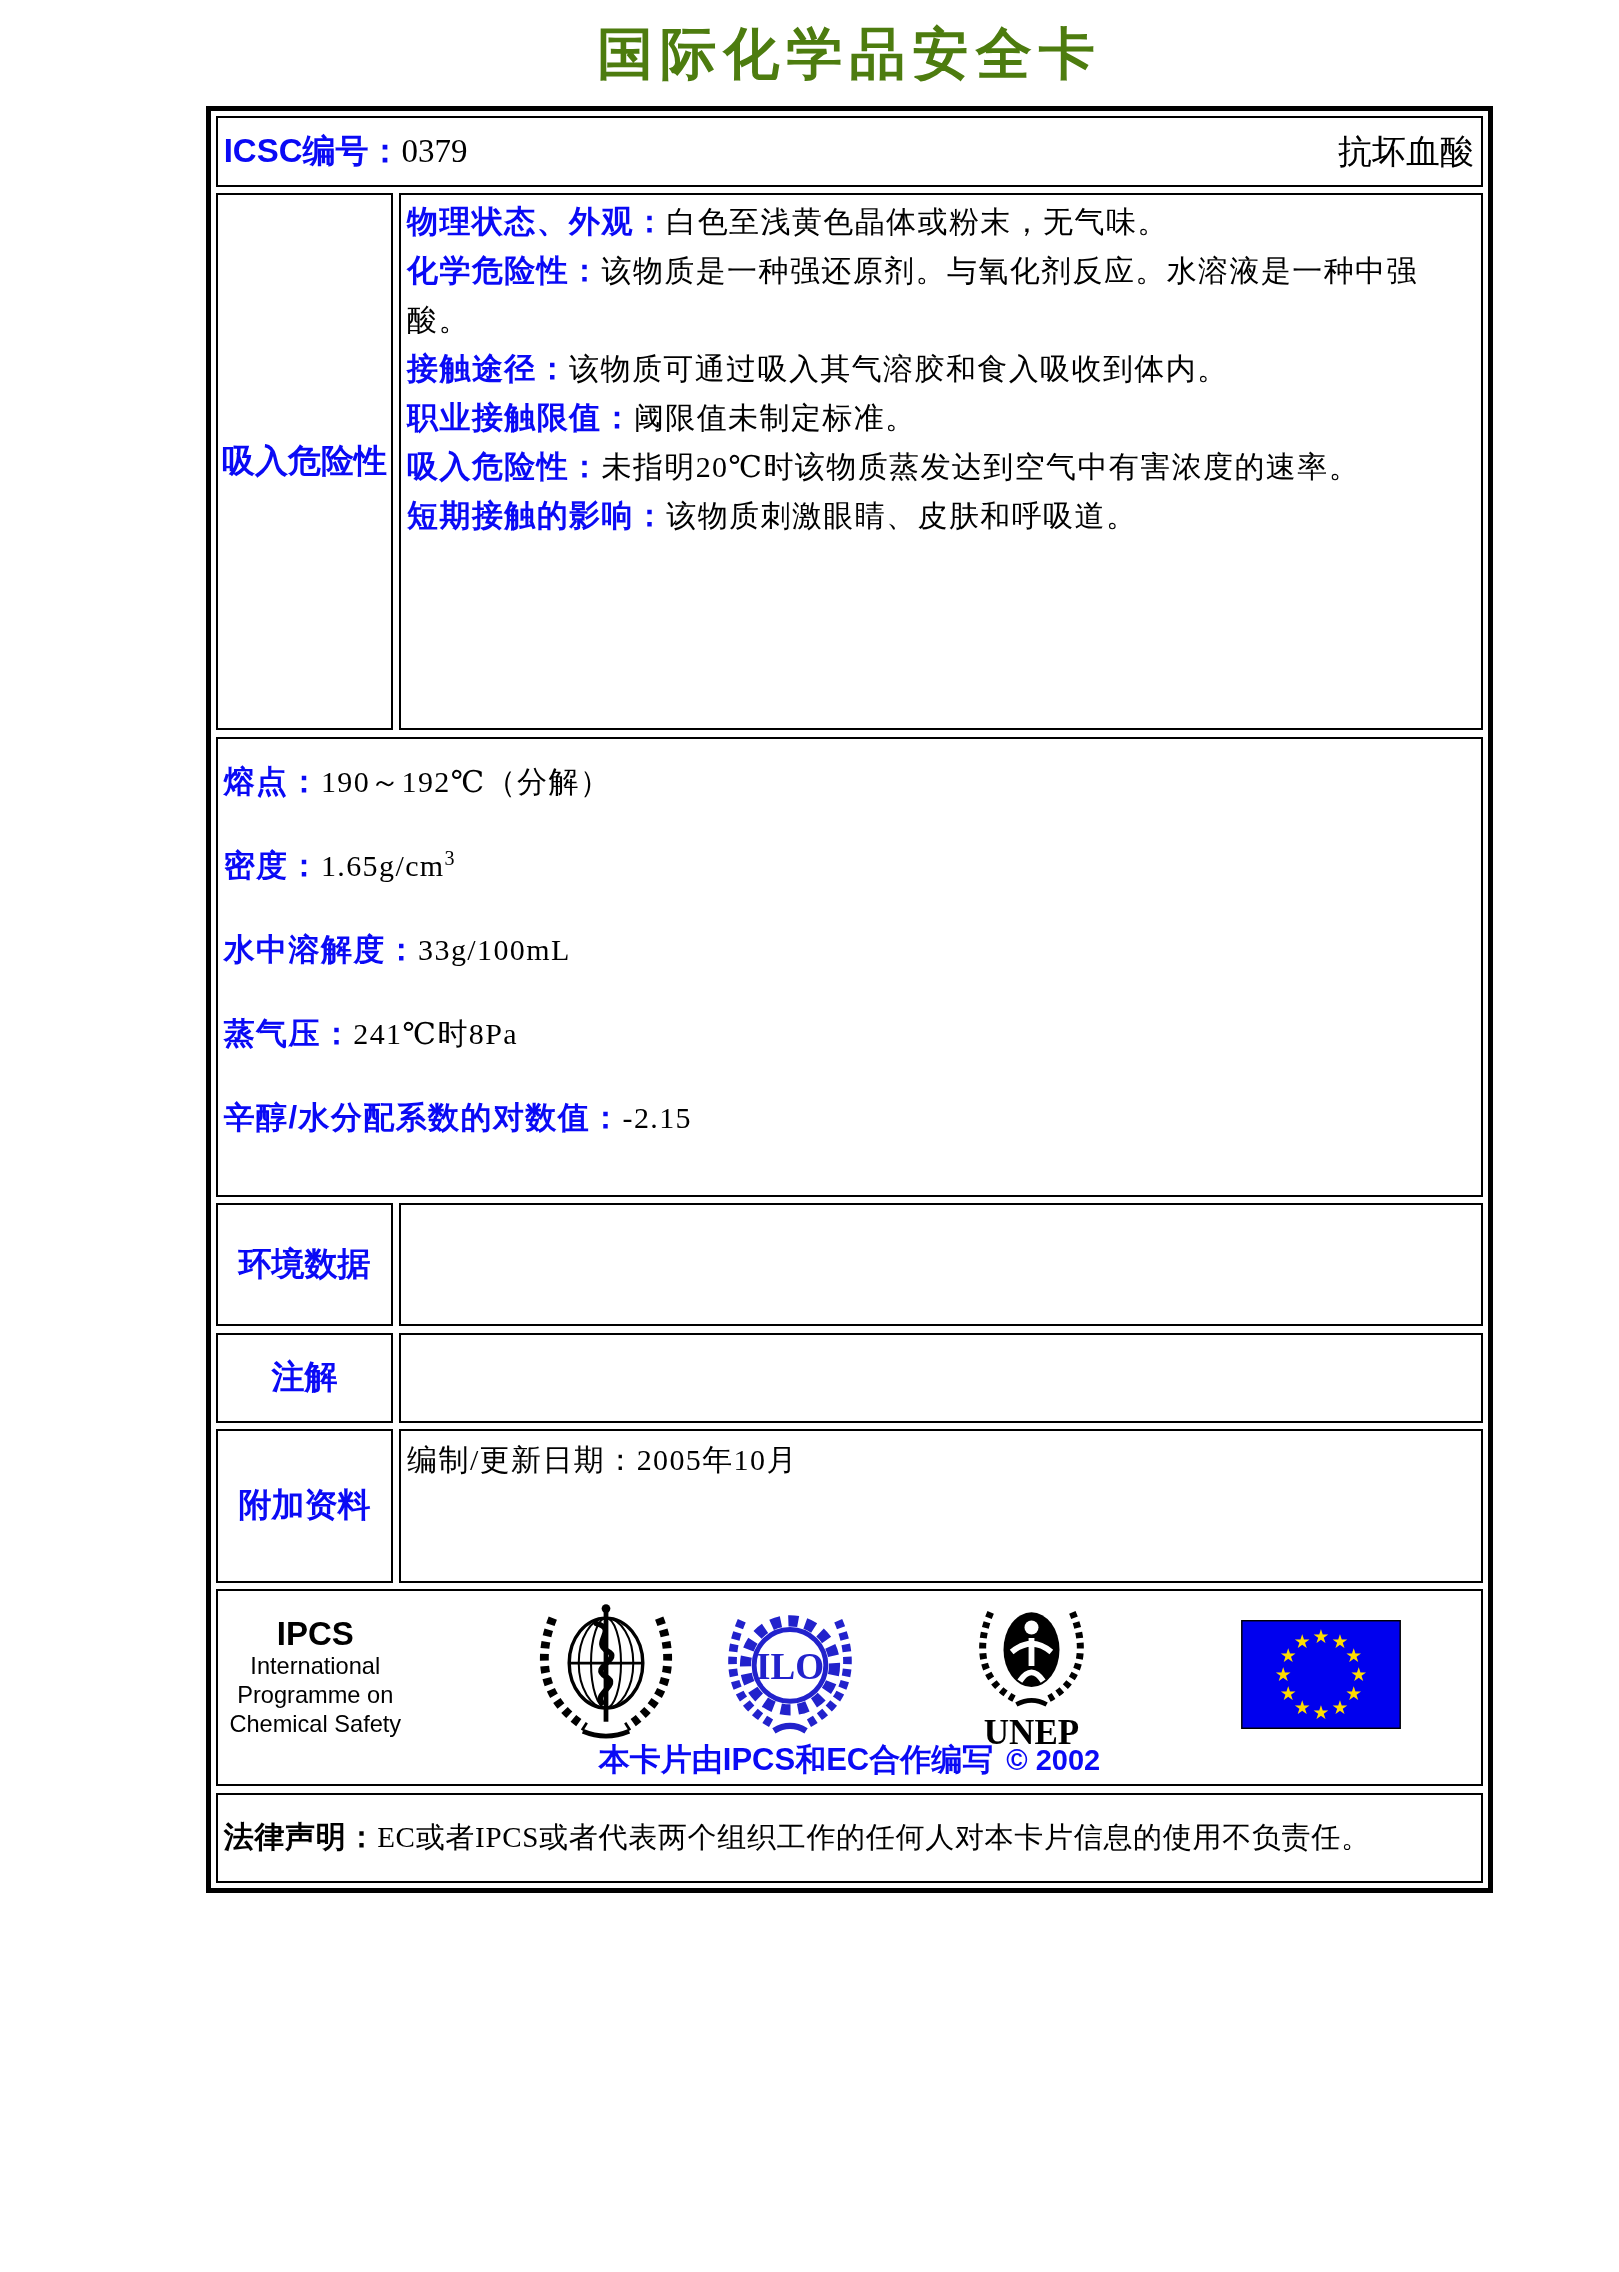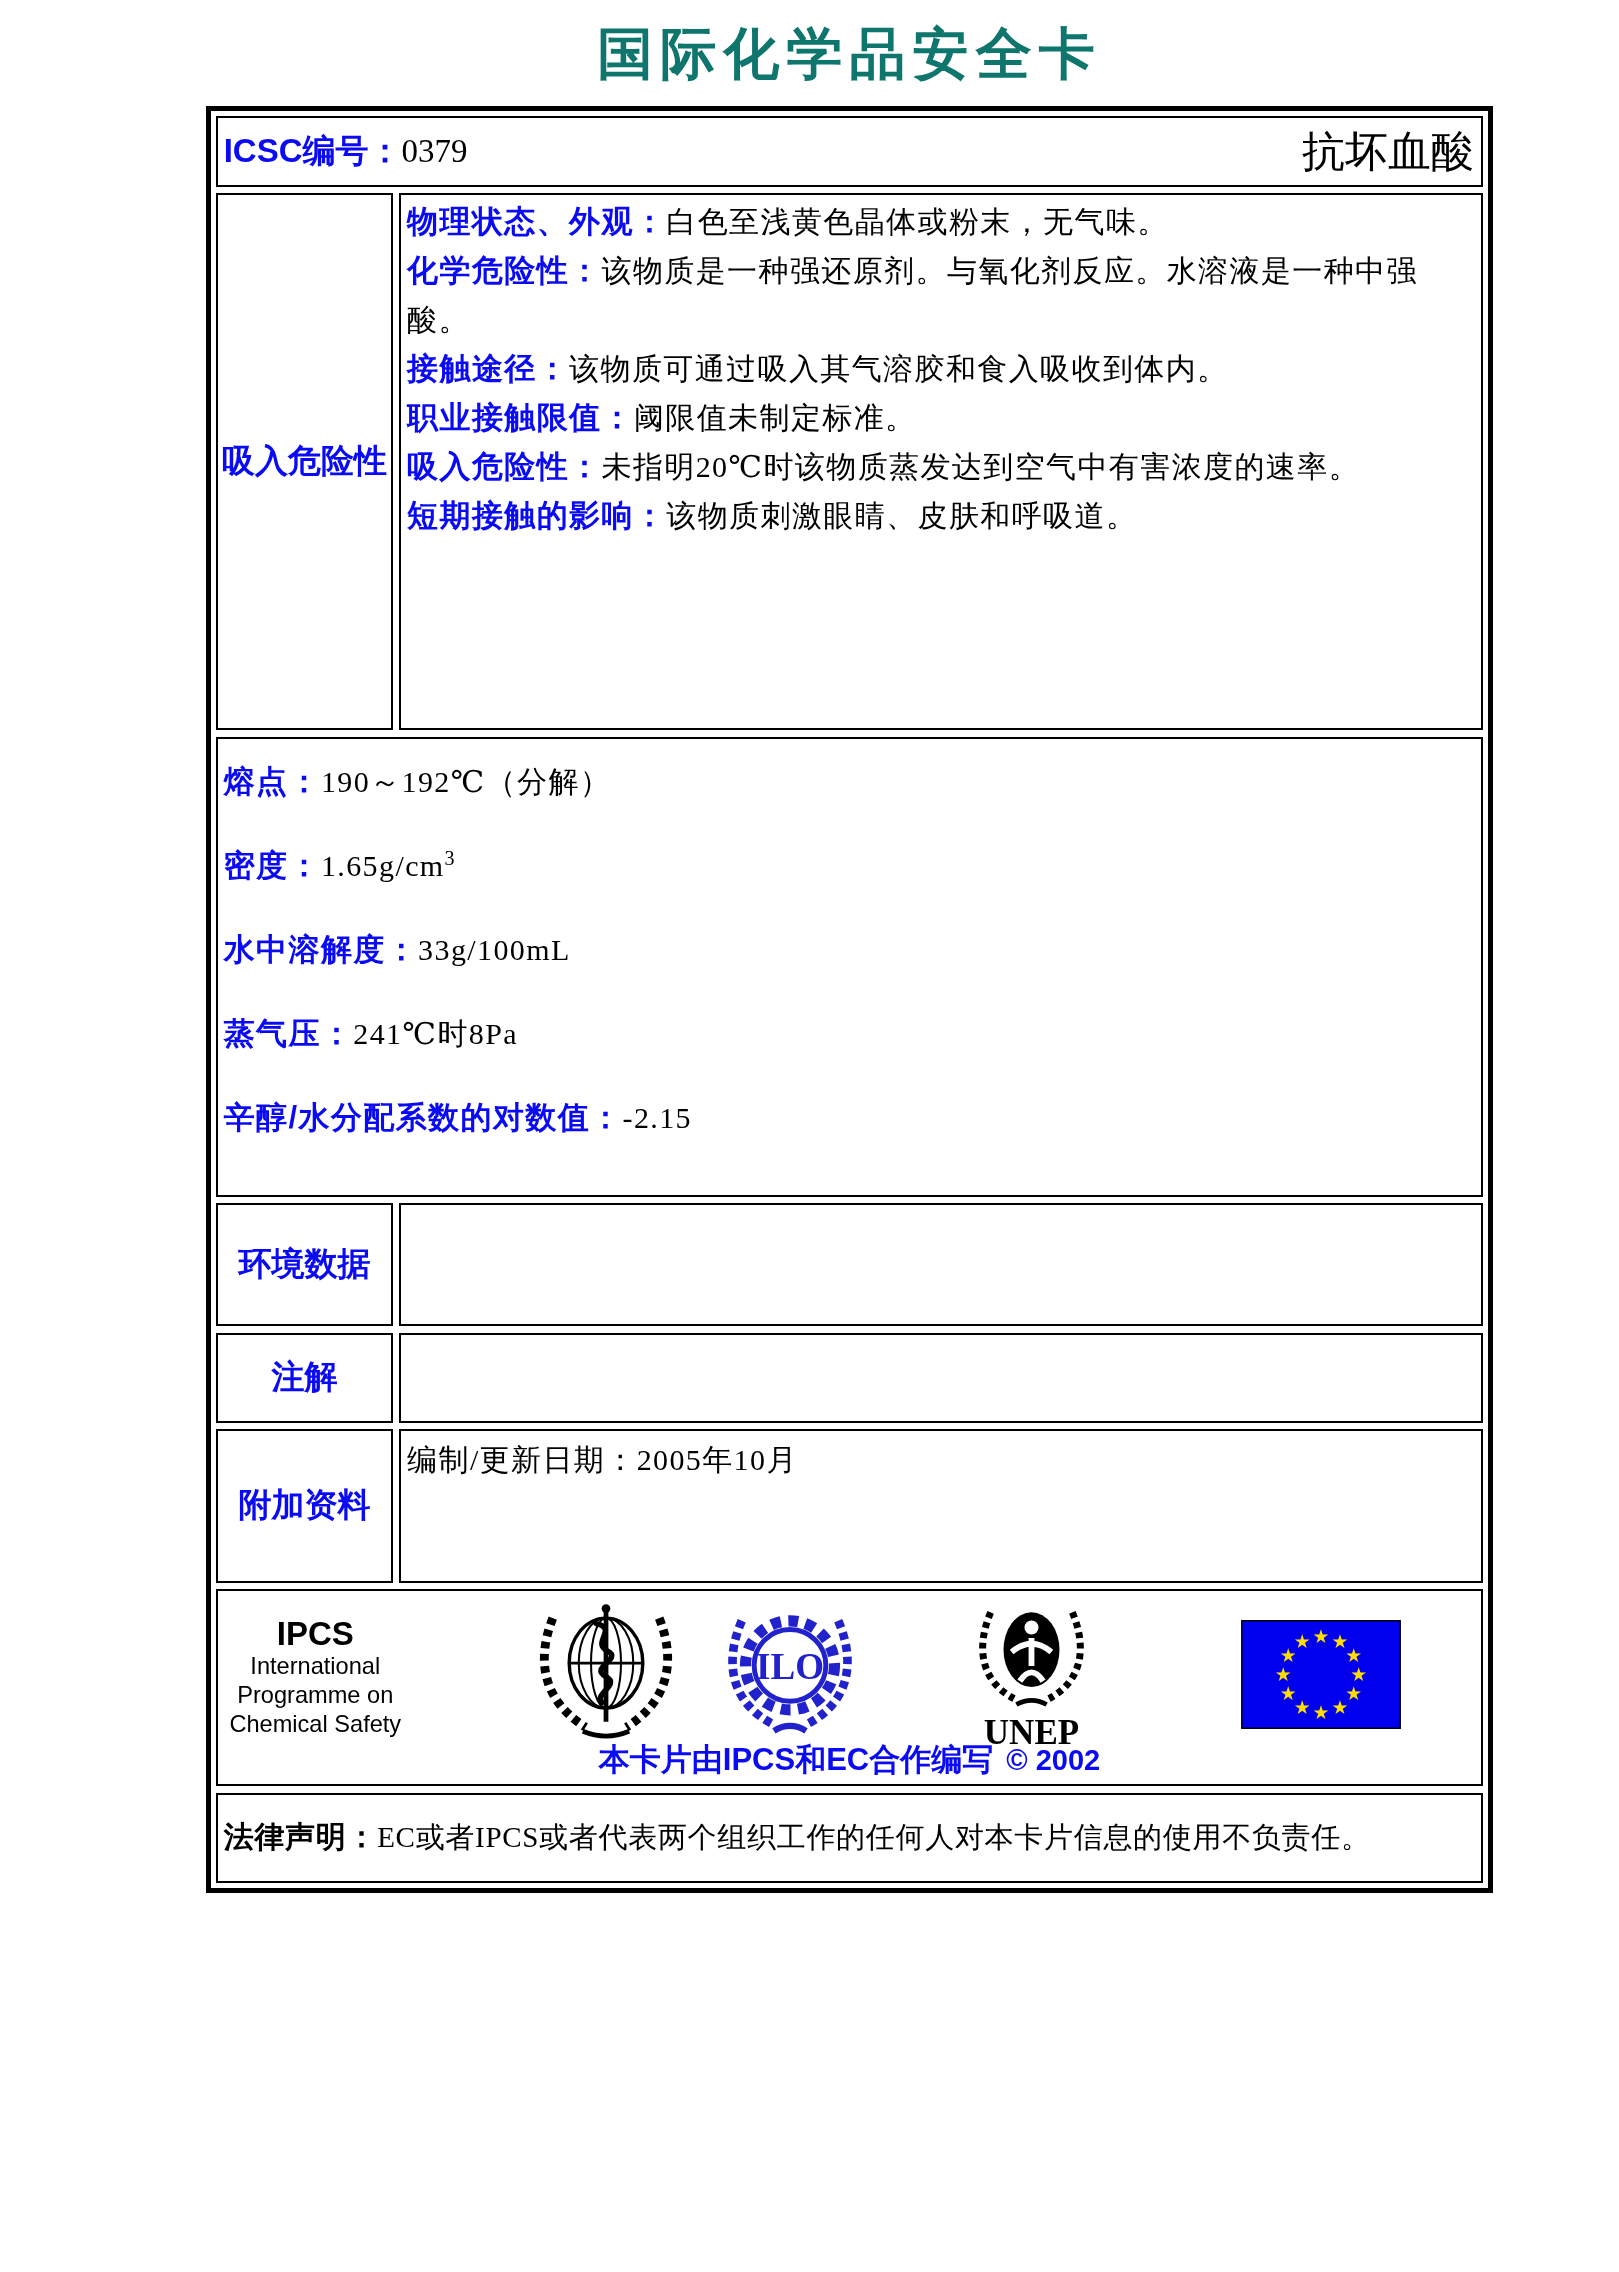--- a/index.html
+++ b/index.html
@@ -16,21 +16,21 @@
   .title {
     position: absolute;
     left: 206px;
     top: 17px;
     width: 1287px;
     margin: 0;
     text-align: center;
     font-size: 56px;
     font-weight: bold;
     letter-spacing: 7.1px;
-    color: #0f766e;
+    color: #4d7c0f;
     font-family: "Liberation Serif", serif;
   }
   .card {
     position: absolute;
     left: 206px;
     top: 106px;
     width: 1287px;
     border: 5px solid #000000;
     padding: 5px;
     display: flex;
@@ -49,21 +49,21 @@
     justify-content: space-between;
     align-items: center;
     padding: 0 7.1px 0 5.7px;
     font-size: 33px;
   }
   .blue-label {
     color: #0a0af5;
     font-weight: bold;
     font-family: "Liberation Sans", sans-serif;
   }
-  .header-right { font-size: 43px; color: #000; }
+  .header-right { font-size: 34px; color: #000; }
 
   
   .label-cell {
     width: 177px;
     flex: 0 0 177px;
     display: flex;
     align-items: center;
     justify-content: center;
     color: #0a0af5;
     font-weight: bold;

